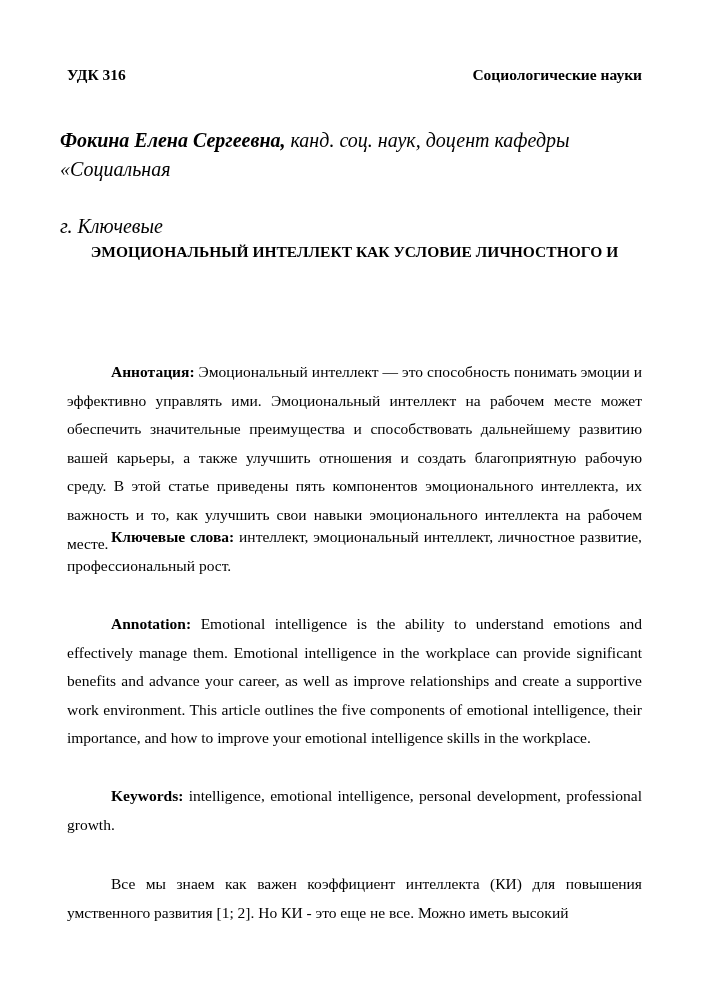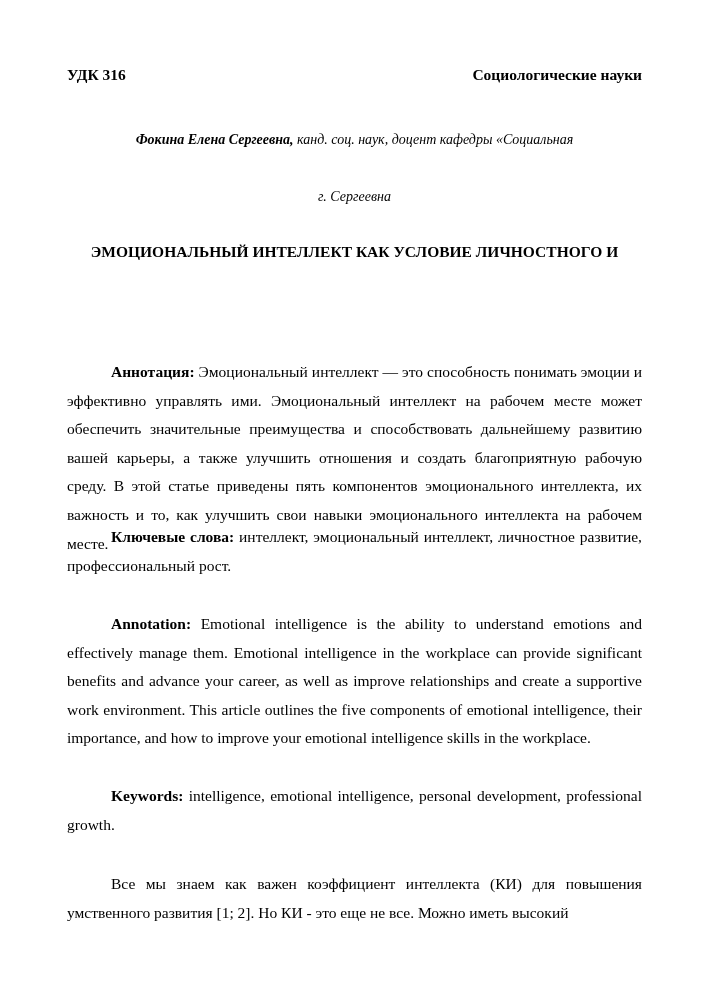--- a/index.html
+++ b/index.html
@@ -4,21 +4,21 @@
   <style>
     html, body { margin: 0; padding: 0; background: #ffffff; }
     body { width: 709px; height: 1003px; position: relative; overflow: hidden;
            font-family: "Liberation Serif", "DejaVu Serif", serif; color: #000; }
     .page { position: absolute; left: 0; top: 0; width: 709px; height: 1003px; background: #fff; }
     .header { position: absolute; left: 67px; right: 67px; top: 66px; height: 20px;
               font-size: 15.5px; font-weight: bold; }
     .udk { position: absolute; left: 0; top: 0; }
     .section { position: absolute; right: 0; top: 0; }
     .author { position: absolute; left: 60px; right: 60px; top: 126px;
-              font-size: 14px; font-style: italic; text-align: center; line-height: 28.5px; }
+              font-size: 20px; font-style: italic; line-height: 28.5px; }
     .author b { font-weight: bold; }
     .title { position: absolute; left: 60px; right: 60px; top: 238px;
              font-size: 15.5px; font-weight: bold; text-align: center; line-height: 28.5px; }
     .para { position: absolute; left: 67px; right: 67px; font-size: 15.5px;
             line-height: 28.6px; text-align: justify; text-indent: 44px; }
     .para b { font-weight: bold; }
     #ann-ru { top: 323px; margin-top: 35px; }
     #kw-ru { top: 523px; }
     #ann-en { top: 610px; }
     #kw-en { top: 782px; }
@@ -30,21 +30,21 @@
 <div class="page">
 
   <div class="header">
     <span class="udk">УДК 316</span>
     <span class="section">Социологические науки</span>
   </div>
 
   <div class="author">
     <b>Фокина Елена Сергеевна,</b><span> канд. соц. наук, доцент кафедры «Социальная</span><br>
     <br>
-    <span>г. Сергеевна</span>
+    <span>г. Ключевые</span>
   </div>
 
   <div class="title">
     <span>ЭМОЦИОНАЛЬНЫЙ ИНТЕЛЛЕКТ КАК УСЛОВИЕ ЛИЧНОСТНОГО И</span><br>
   </div>
 
   <div class="para" id="ann-ru"><b>Аннотация:</b><span> Эмоциональный интеллект — это способность понимать эмоции и эффективно управлять ими. Эмоциональный интеллект на рабочем месте может обеспечить значительные преимущества и способствовать дальнейшему развитию вашей карьеры, а также улучшить отношения и создать благоприятную рабочую среду. В этой статье приведены пять компонентов эмоционального интеллекта, их важность и то, как улучшить свои навыки эмоционального интеллекта на рабочем месте.</span></div>
 
   <div class="para" id="kw-ru"><b>Ключевые слова:</b><span> интеллект, эмоциональный интеллект, личностное развитие, профессиональный рост.</span></div>
 

